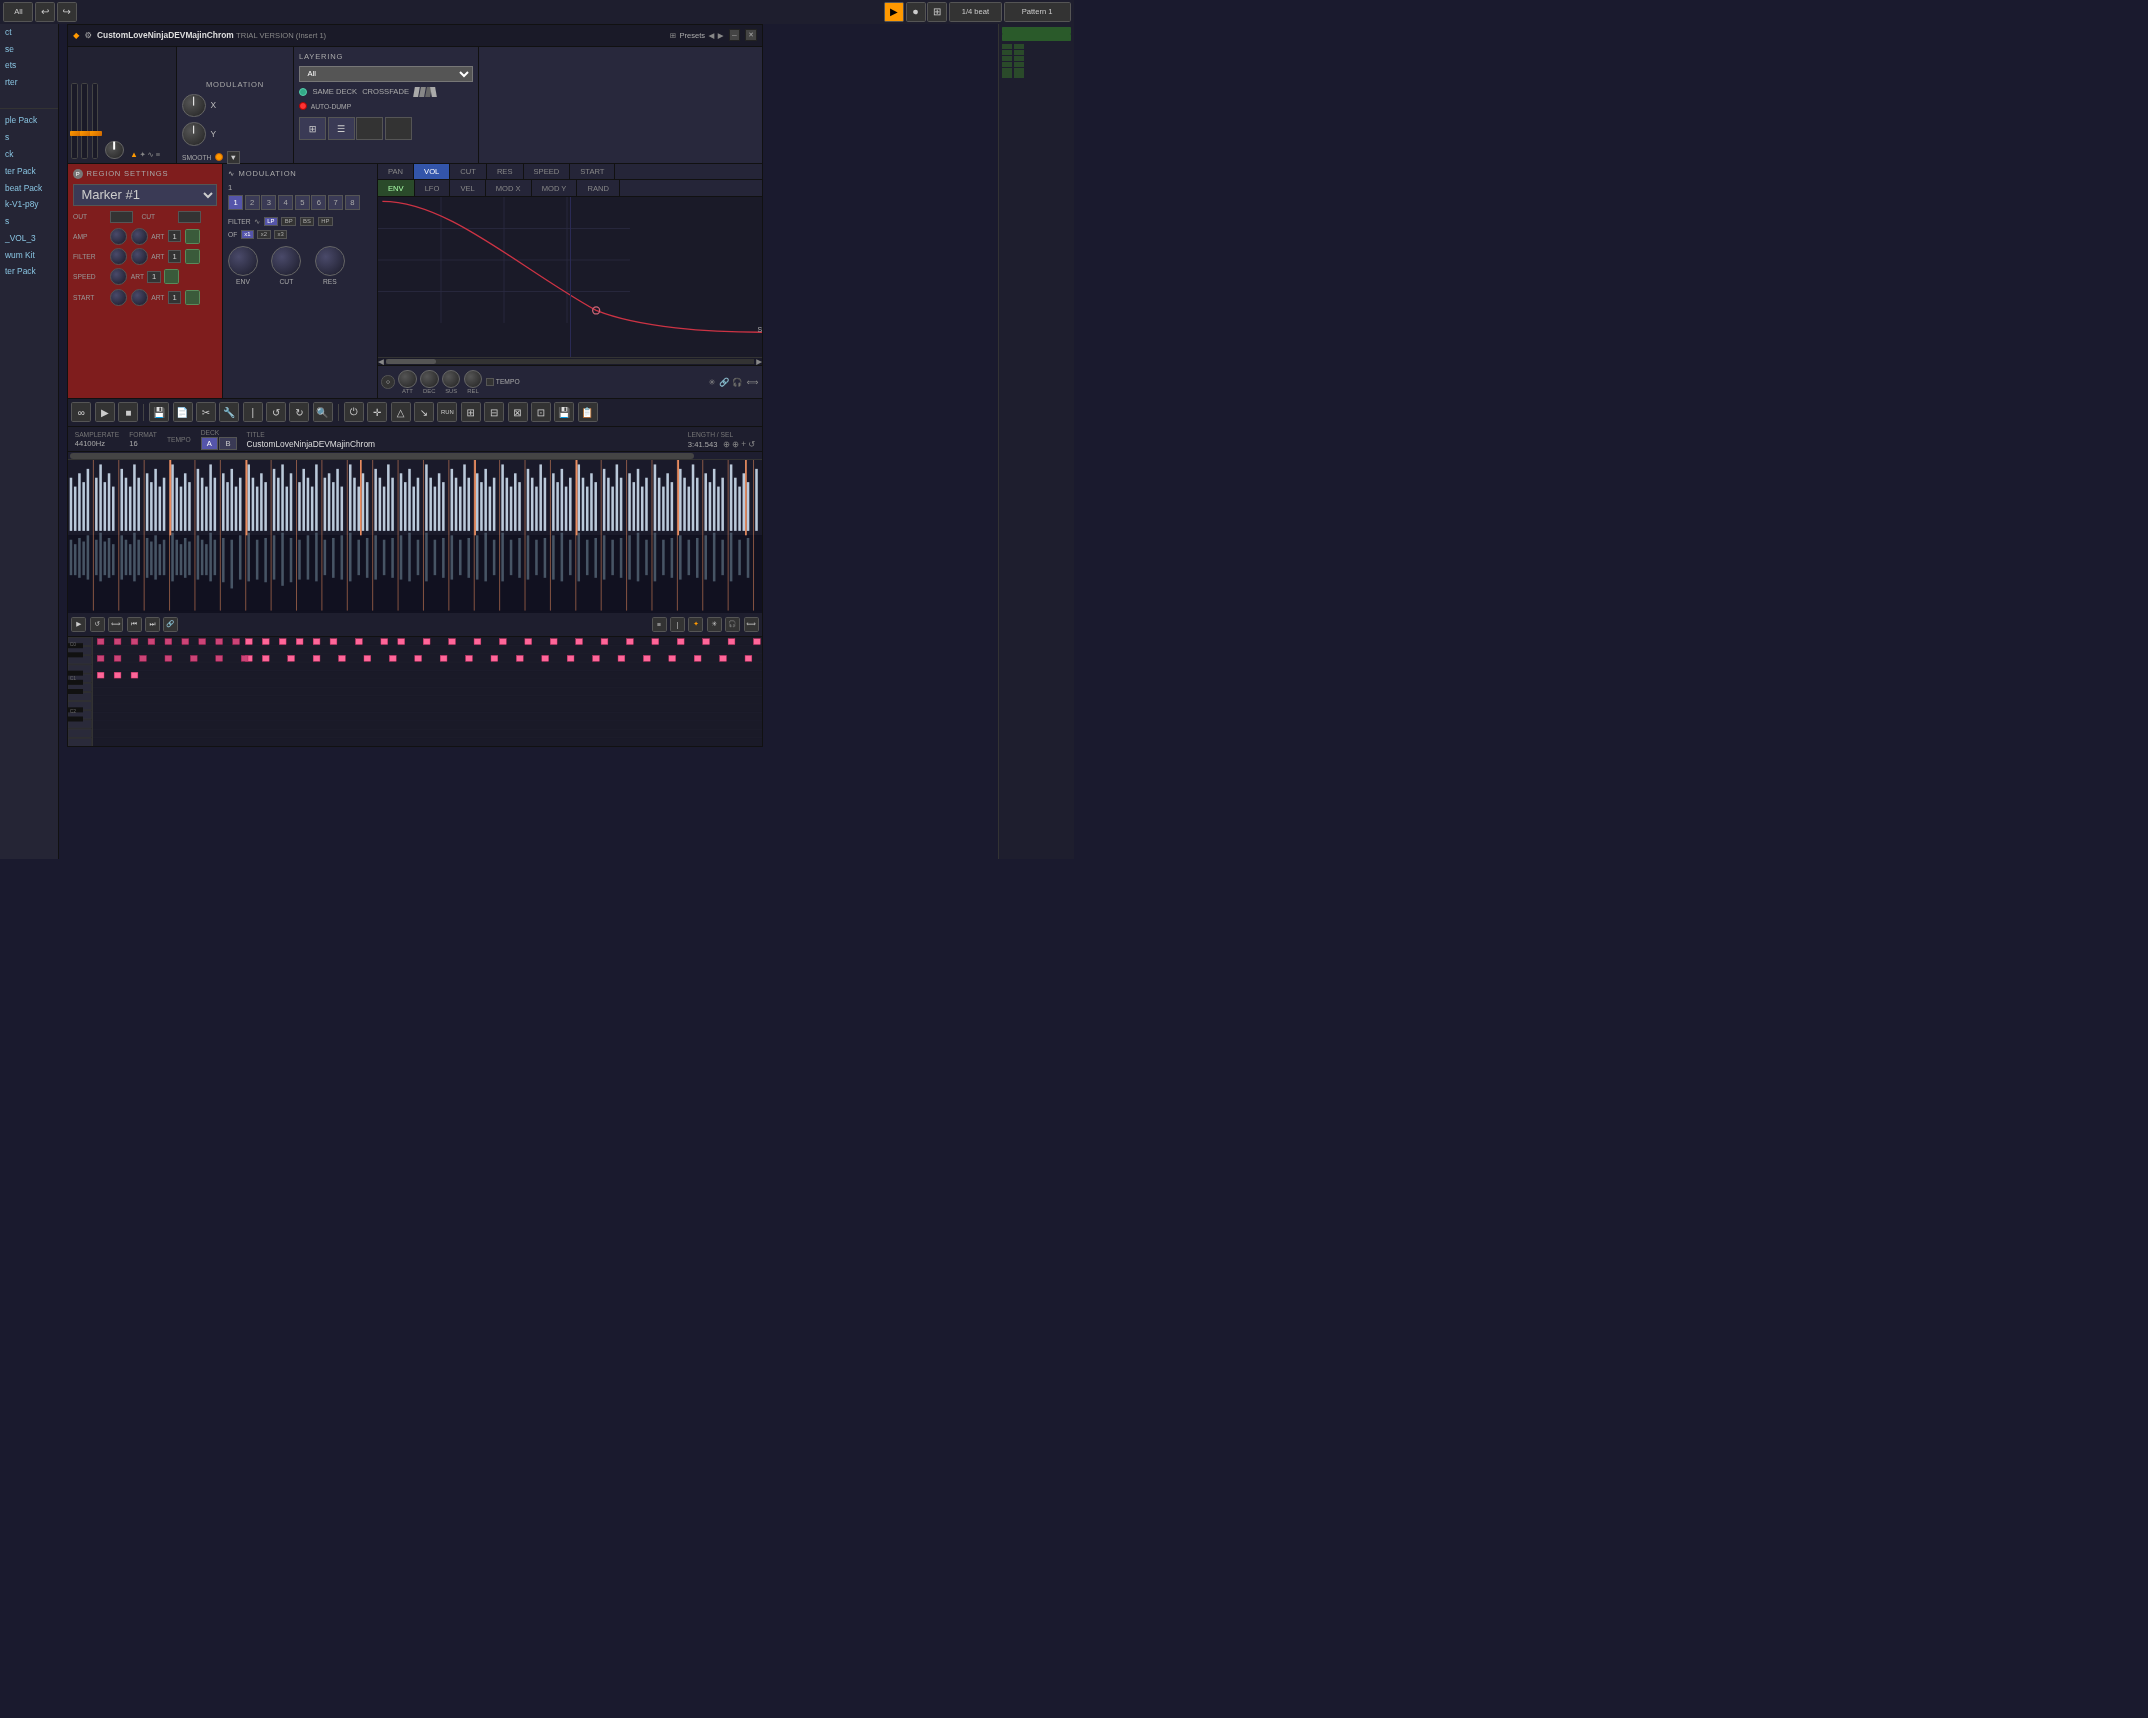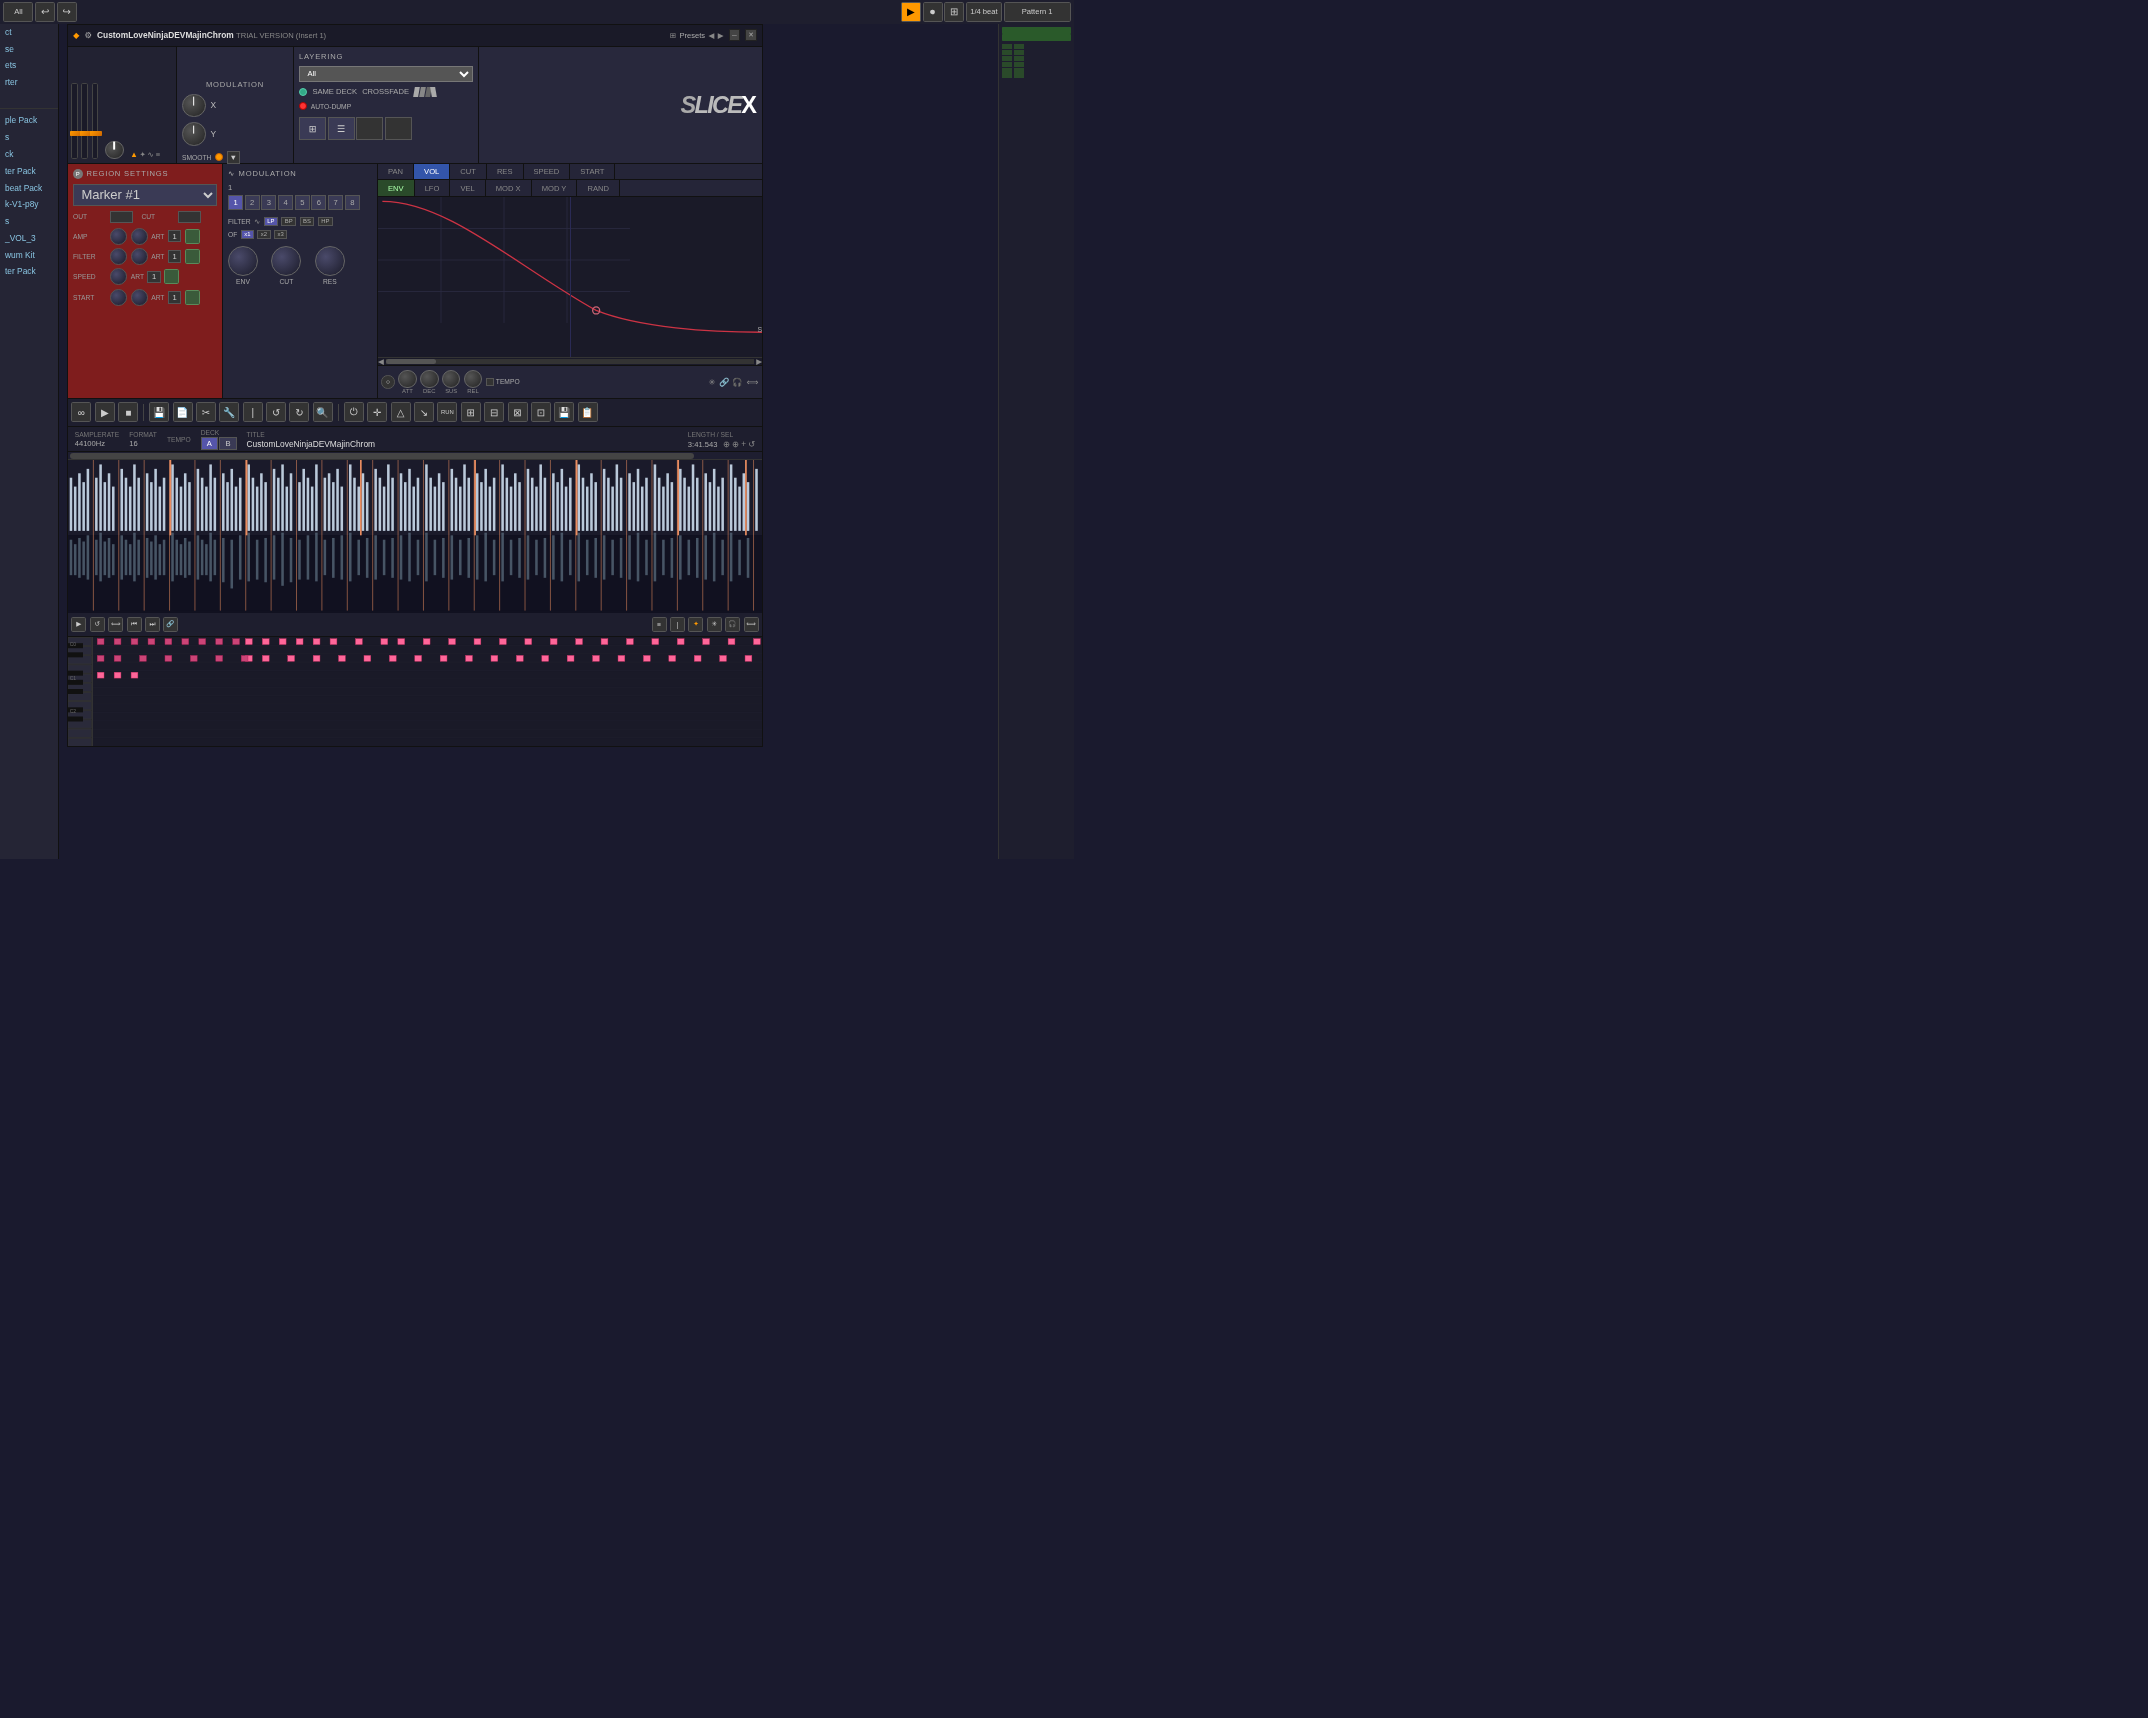--- a/index.html
+++ b/index.html
@@ -646,21 +646,21 @@
 <body>
 
 <div class="top-toolbar">
   <div class="tool-btn" style="width:30px;font-size:7.6px;">All</div>
   <div class="tool-btn">↩</div>
   <div class="tool-btn">↪</div>
   <div style="flex:1"></div>
   <div class="tool-btn" style="background:#f90;color:#000;">▶</div>
   <div class="tool-btn">⏺</div>
   <div class="tool-btn">⊞</div>
-  <div class="tool-btn" style="width:36px;font-size:7.6px;">1/4 beat</div>
+  <div class="tool-btn" style="width:53px;font-size:7.6px;">1/4 beat</div>
   <div class="tool-btn" style="width:67px;font-size:7.6px;">Pattern 1</div>
 </div>
 
 <div class="left-sidebar">
   <div class="sidebar-item">ct</div>
   <div class="sidebar-item">se</div>
   <div class="sidebar-item">ets</div>
   <div class="sidebar-item">rter</div>
 
   <div style="margin-top: 17px; border-top: 0.8px solid #333; padding-top: 3.4px;">
@@ -769,27 +769,20 @@
         </div>
         
         <div style="display:flex;gap:1.7px;margin-top:6.7px;">
           <div style="width:27px;height:23.5px;background:#3a3a55;border:0.8px solid #555;display:flex;align-items:center;justify-content:center;cursor:pointer;">⊞</div>
           <div style="width:27px;height:23.5px;background:#3a3a55;border:0.8px solid #555;display:flex;align-items:center;justify-content:center;cursor:pointer;">☰</div>
           <div style="width:27px;height:23.5px;background:#333;border:0.8px solid #555;cursor:pointer;"></div>
           <div style="width:27px;height:23.5px;background:#333;border:0.8px solid #555;cursor:pointer;"></div>
         </div>
       </div>
 
-      <div class="logo-section">
-        <div class="slicex-logo">
-          <span style="color:#bbb;font-style:italic;font-size:23.5px;font-weight:bold;letter-spacing:-1.7px;">
-            <span style="color:#aaa;">S</span><span style="color:#bbb;">LICE</span><span style="color:#fff;font-style:normal;">X</span>
-          </span>
-        </div>
-      </div>
 
     </div>
 
     <div class="plugin-middle">
 
       <div class="region-panel">
         <div class="panel-title">
           <div class="p-icon">P</div>
           <span>REGION SETTINGS</span>
         </div>

